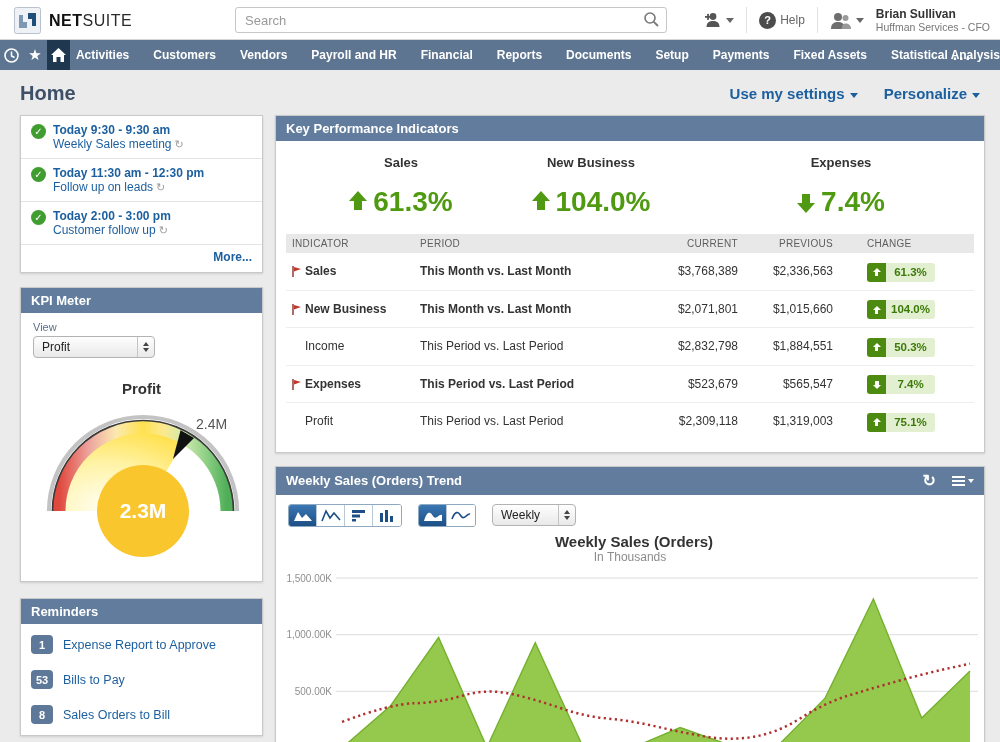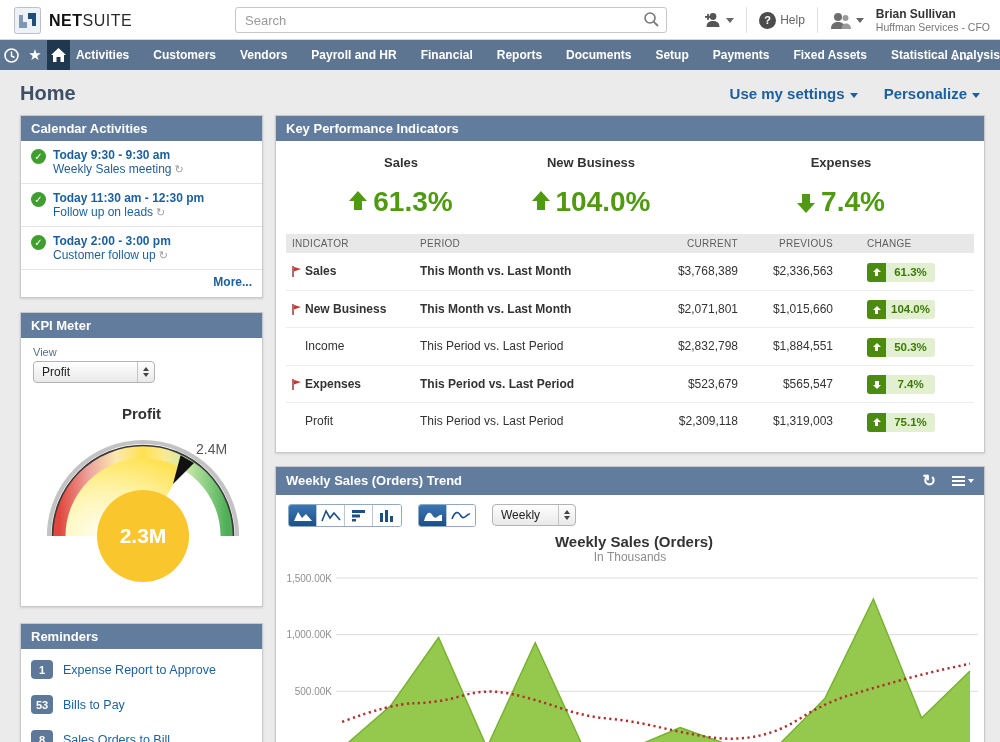--- a/index.html
+++ b/index.html
@@ -212,21 +212,20 @@
     <span class="head-link">
         <span>Personalize</span>
         <span class="caret"></span>
       </span>
   </div>
 </div>
 
 <div class="leftcol">
 
   <div class="panel">
-    <div class="panel-h">Calendar Activities</div>
     <div class="cal-event">
       <span class="check-circ">✓</span>
       <div>
         <div class="cal-time">Today 9:30 - 9:30 am</div>
         <div class="cal-name"><span>Weekly Sales meeting</span><span class="recur">↻</span></div>
       </div>
     </div>
     <div class="cal-event">
       <span class="check-circ">✓</span>
       <div>

